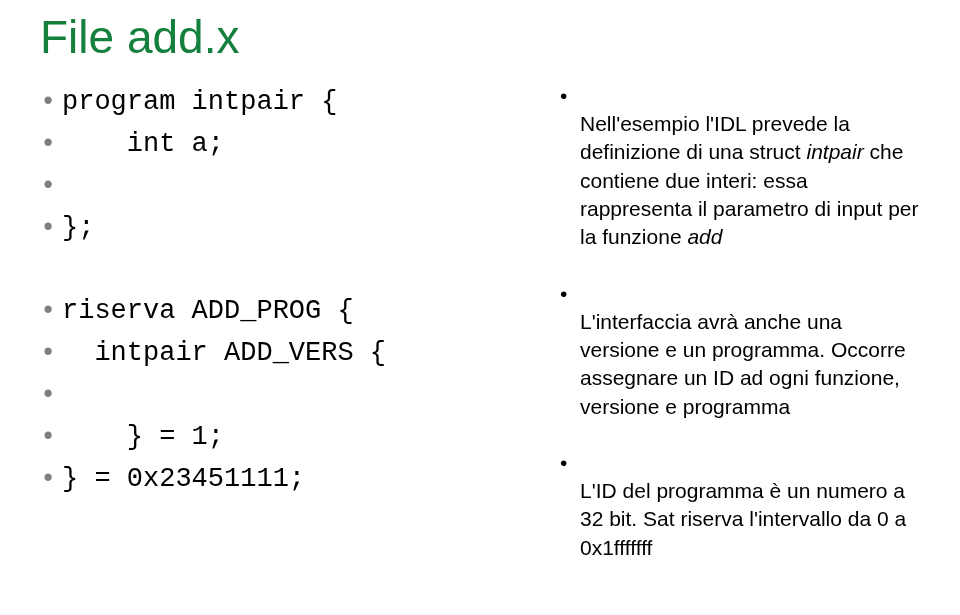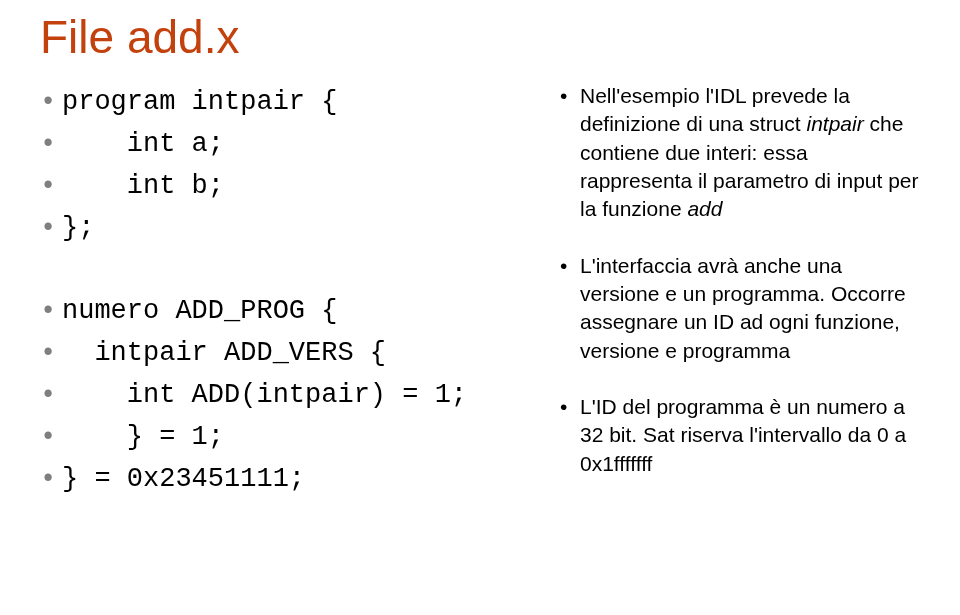--- a/index.html
+++ b/index.html
@@ -10,21 +10,21 @@
     background: #ffffff;
     font-family: Arial, Helvetica, sans-serif;
     color: #000;
     overflow: hidden;
   }
   .page {
     box-sizing: border-box;
     padding: 10px 40px 0 40px;
   }
   .title {
-    color: #c2410c;
+    color: #15803d;
     font-size: 46px;
     font-weight: 400;
     margin: 0 0 18px 0;
   }
   .columns {
     display: flex;
     align-items: flex-start;
   }
   .left {
     width: 520px;
@@ -59,20 +59,21 @@
   }
   .right .bul {
     color: #000;
     width: 20px;
     flex: 0 0 20px;
     font-size: 21px;
     line-height: 1.35;
   }
   .right .txt {
     flex: 1;
+    margin-top: 28px;
   }
   .right em.ital {
     font-style: italic;
   }
 </style>
 </head>
 <body>
 
 <div class="page">
   <h1 class="title">File add.x</h1>
@@ -83,40 +84,38 @@
       <div class="line">
         <span class="bul">•</span>
         <span class="code">program intpair {</span>
       </div>
       <div class="line">
         <span class="bul">•</span>
         <span class="code">    int a;</span>
       </div>
       <div class="line">
         <span class="bul">•</span>
-        <span class="code">    int b;</span>
       </div>
       <div class="line">
         <span class="bul">•</span>
         <span class="code">};</span>
       </div>
 
       <div class="spacer"></div>
 
       <div class="line">
         <span class="bul">•</span>
-        <span class="code">numero ADD_PROG {</span>
+        <span class="code">riserva ADD_PROG {</span>
       </div>
       <div class="line">
         <span class="bul">•</span>
         <span class="code">  intpair ADD_VERS {</span>
       </div>
       <div class="line">
         <span class="bul">•</span>
-        <span class="code">    int ADD(intpair) = 1;</span>
       </div>
       <div class="line">
         <span class="bul">•</span>
         <span class="code">    } = 1;</span>
       </div>
       <div class="line">
         <span class="bul">•</span>
         <span class="code">} = 0x23451111;</span>
       </div>
     </div>

